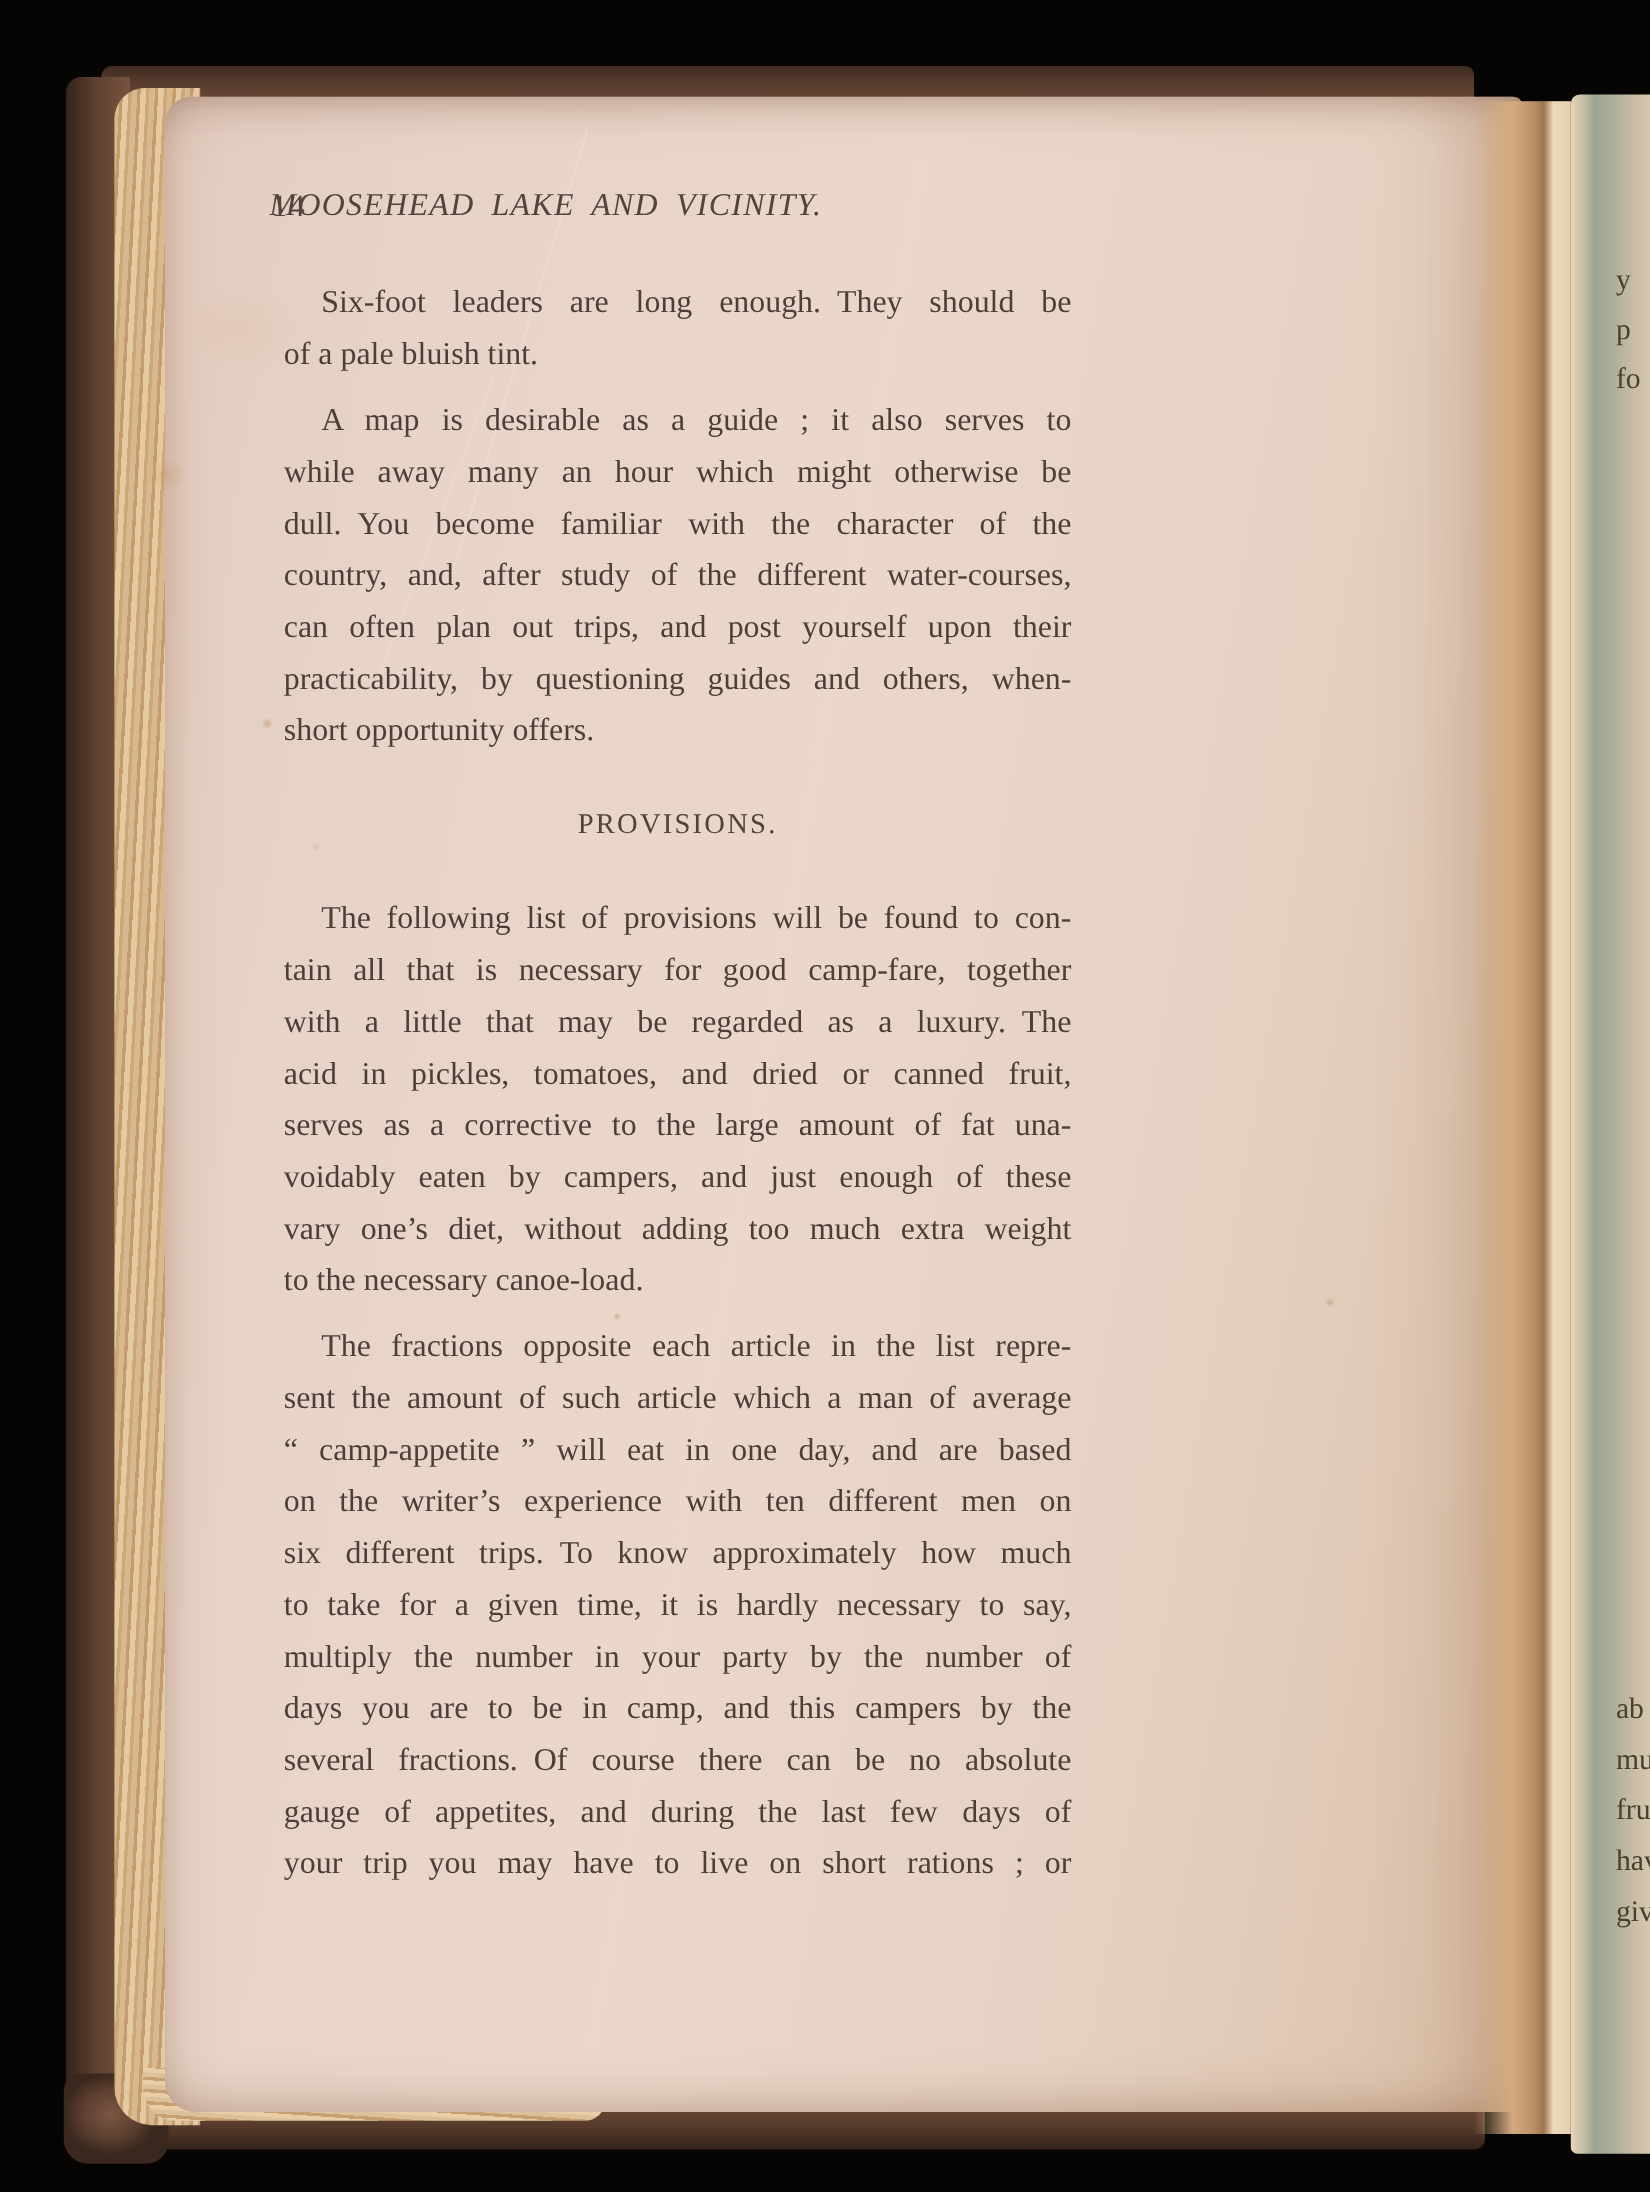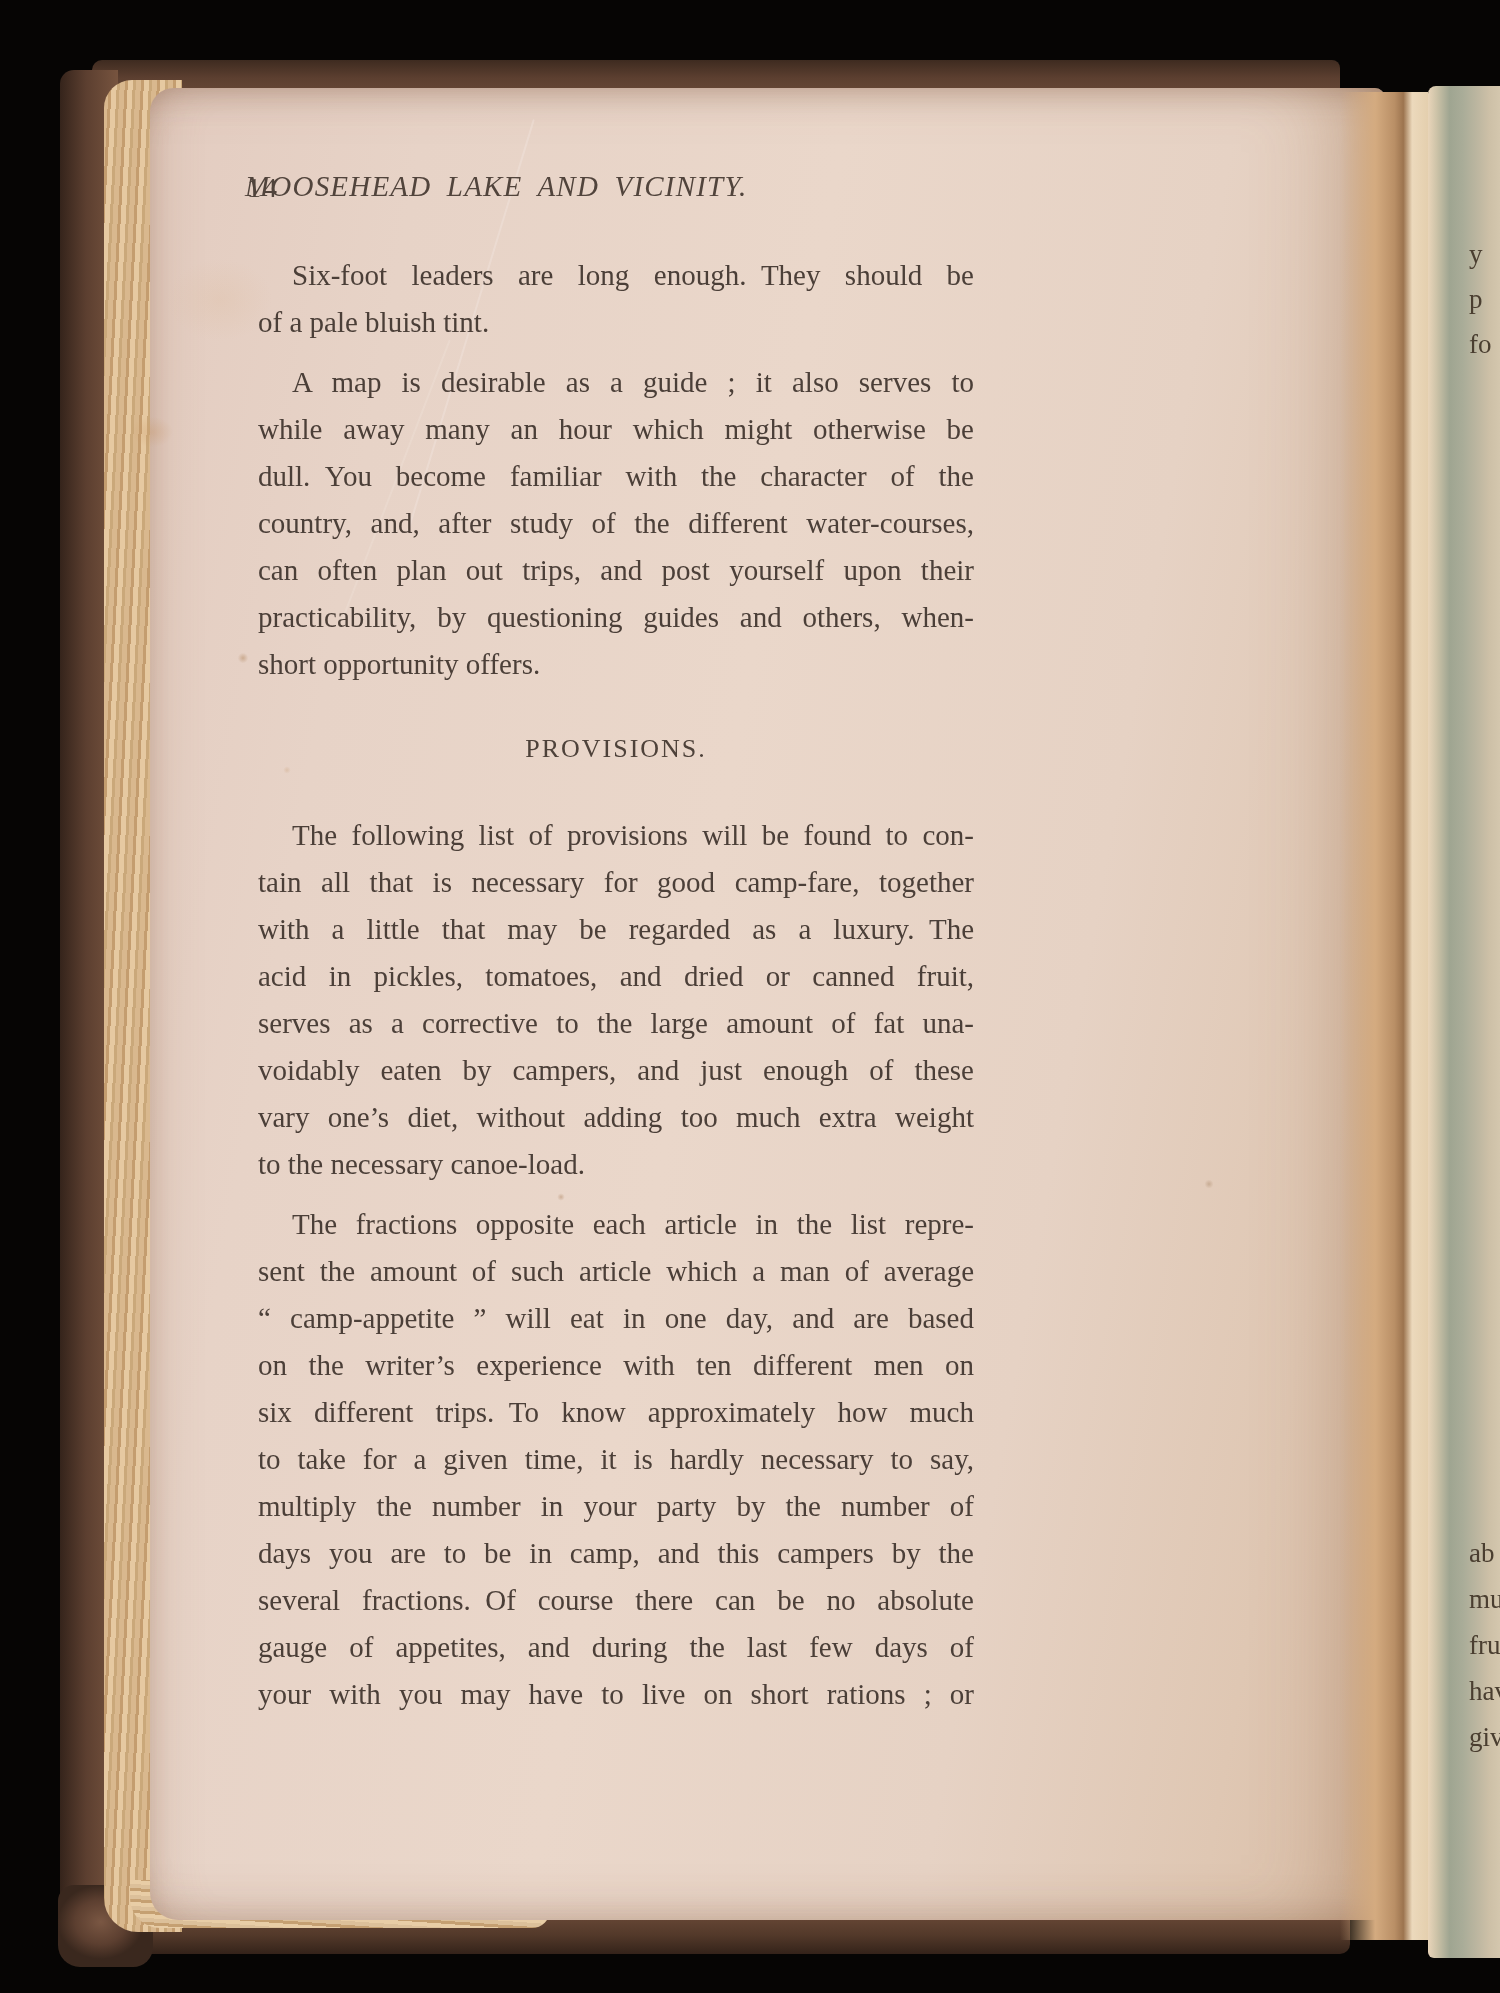--- a/index.html
+++ b/index.html
@@ -151,17 +151,17 @@
         <div class="line">The fractions opposite each article in the list repre-</div>
         <div class="line">sent the amount of such article which a man of average</div>
         <div class="line">“ camp-appetite ” will eat in one day, and are based</div>
         <div class="line">on the writer’s experience with ten different men on</div>
         <div class="line">six different trips. To know approximately how much</div>
         <div class="line">to take for a given time, it is hardly necessary to say,</div>
         <div class="line">multiply the number in your party by the number of</div>
         <div class="line">days you are to be in camp, and this campers by the</div>
         <div class="line">several fractions. Of course there can be no absolute</div>
         <div class="line">gauge of appetites, and during the last few days of</div>
-        <div class="line">your with you may have to live on short rations ; or</div>
+        <div class="line">your trip you may have to live on short rations ; or</div>
       </div>
     </div>
 
 </div>
 
 </body></html>

